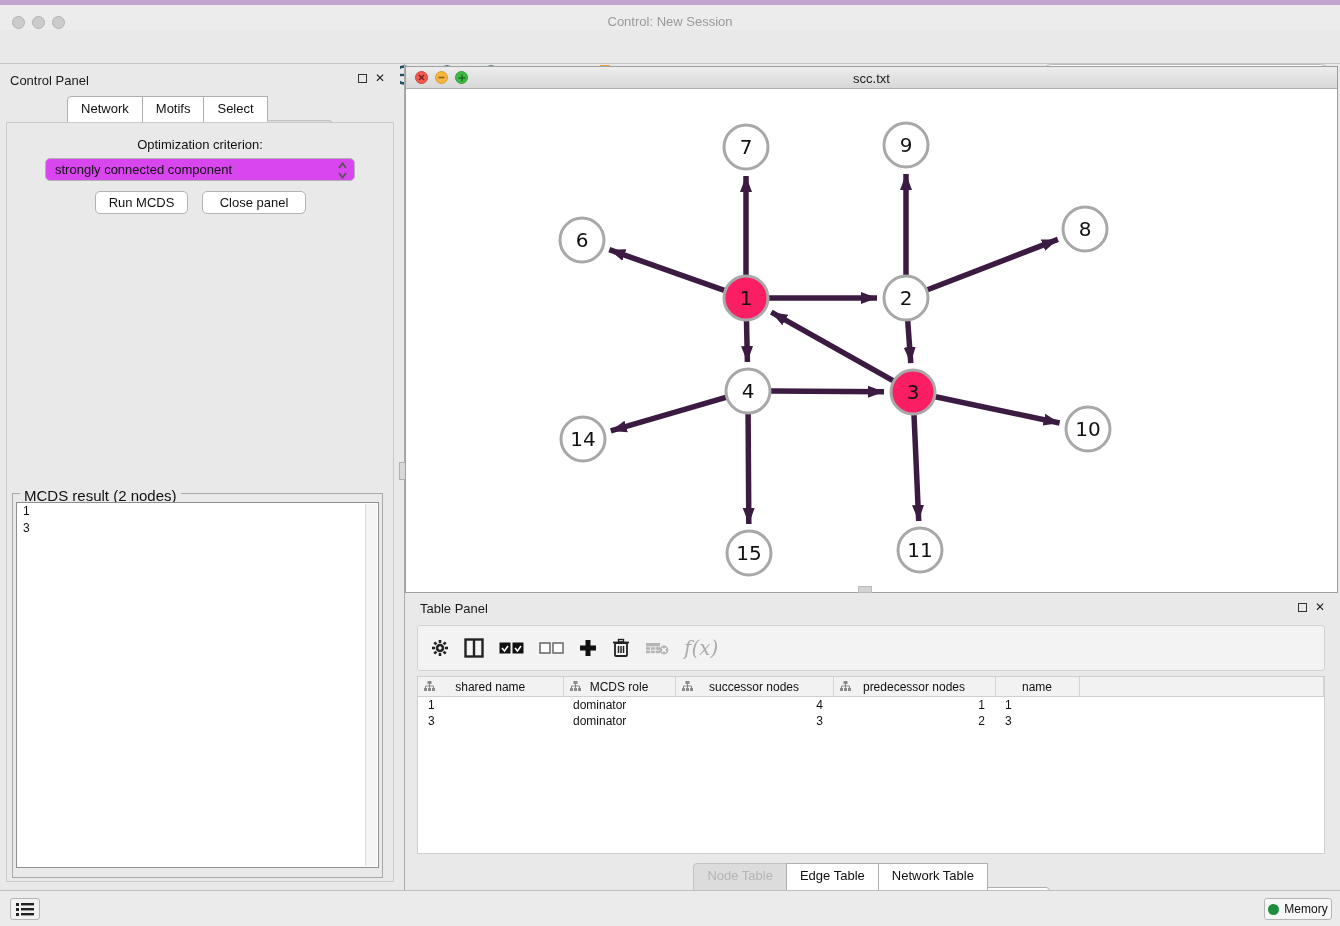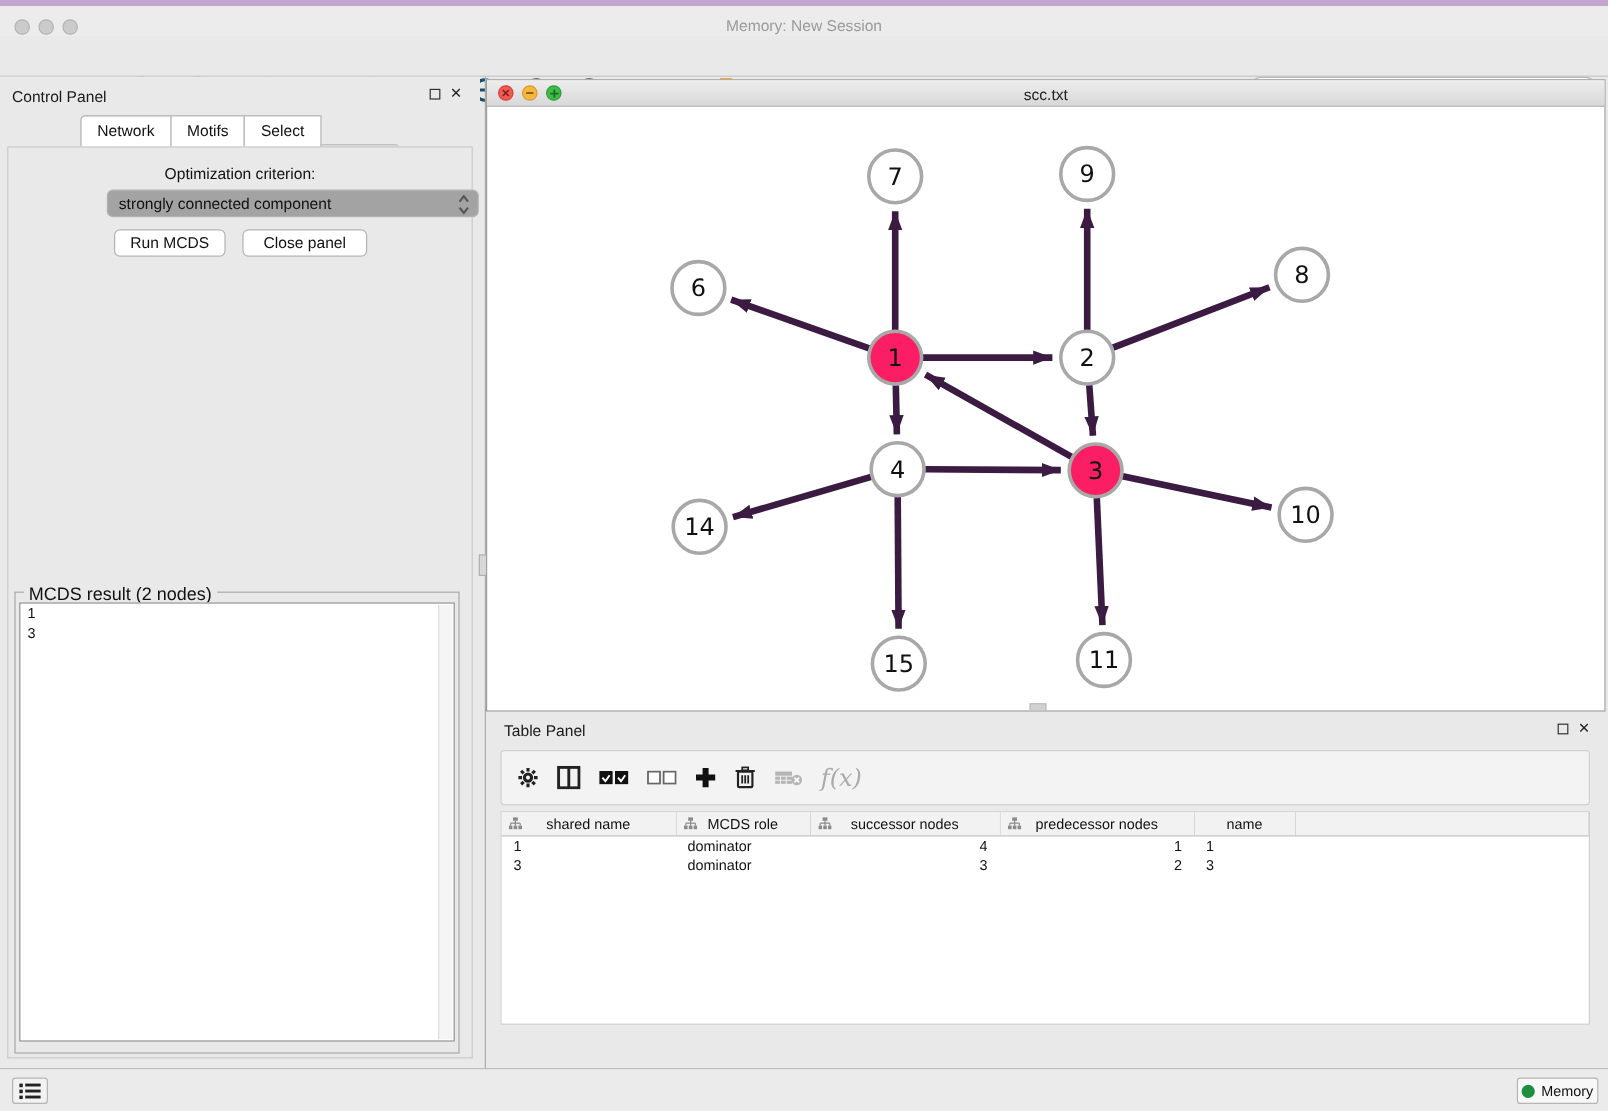--- a/index.html
+++ b/index.html
@@ -23,22 +23,22 @@
   #control-panel{left:0;top:64px;width:400px;height:826px;background:#E9E9E9;}
   .panel-title{font-size:13px;color:#1A1A1A;}
   .panel-btns{display:flex;gap:8px;align-items:center;}
   .tabs-row{display:flex;justify-content:center;}
   .tab{font-size:13px;padding:4px 13px;background:#FFF;border:1px solid #AFAFAF;margin-left:-1px;color:#111;white-space:nowrap;}
   .tab:first-child{border-radius:4px 0 0 4px;margin-left:0;}
   .tab:last-child{border-radius:0 4px 4px 0;margin-top:24px;}
   .tab.selected{background:#DCDCDC;color:#B5B5B5;border-color:#C2C2C2;}
   #cp-body{left:6px;top:122px;width:388px;height:760px;border:1px solid #CACACA;background:#E9E9E9;box-sizing:border-box;}
   #opt-label{left:6px;top:137px;width:388px;text-align:center;font-size:13px;color:#111;}
-  #criterion-select{left:45px;top:158px;width:310px;height:23px;background:#a3a3a3;border:1px solid #B3B3B3;border-radius:5px;
-      box-sizing:border-box;display:flex;align-items:center;font-size:13px;color:#111;padding-left:9px;margin-left:44px;}
+  #criterion-select{left:45px;top:158px;width:310px;height:23px;background:#d946ef;border:1px solid #B3B3B3;border-radius:5px;
+      box-sizing:border-box;display:flex;align-items:center;font-size:13px;color:#111;padding-left:9px;}
   #criterion-stepper{position:absolute;right:6px;top:3px;}
   .btn{background:#FFF;border:1px solid #B3B3B3;border-radius:5px;font-size:13px;color:#111;
        display:flex;align-items:center;justify-content:center;box-sizing:border-box;}
   #run-btn{left:95px;top:191px;width:93px;height:23px;}
   #close-btn{left:202px;top:191px;width:104px;height:23px;}
   #result-group{left:12px;top:493px;width:371px;height:385px;border:1px solid #A9A9A9;box-sizing:border-box;}
   #result-legend{left:20px;top:487px;background:#E9E9E9;padding:0 4px;font-size:15px;color:#111;}
   #result-box{left:16px;top:502px;width:363px;height:366px;background:#FFF;border:1px solid #8F8F8F;box-sizing:border-box;}
   .result-line{font-size:12px;color:#111;line-height:17px;padding-left:6px;}
   #result-scroll{position:absolute;right:1px;top:1px;width:11px;height:362px;background:#F5F5F5;border-left:1px solid #DDD;}
@@ -82,21 +82,21 @@
 </head>
 <body>
 
 <div id="app">
 
   <div class="abs" id="purple-top"></div>
   <div class="abs" id="titlebar">
     <div class="abs traffic-gray" style="left:12px"></div>
     <div class="abs traffic-gray" style="left:32px"></div>
     <div class="abs traffic-gray" style="left:52px"></div>
-    <div class="abs" id="win-title">Memory: New Session</div>
+    <div class="abs" id="win-title">Control: New Session</div>
   </div>
 
   <div class="abs" id="toolbar">
     <div class="abs tbtn" style="left:7px">
       <svg width="28" height="24" viewBox="0 0 28 24">
           <path d="M2 4h9l3 3h10v4H7L3 20H2z" fill="#E8930C"></path>
           <path d="M5 11h22l-5 10H1z" fill="#F2A33C"></path>
         </svg>
     </div>
     <div class="abs tbtn" style="left:50px">
@@ -573,20 +573,26 @@
           <td class="al">dominator</td>
           <td class="ar">3</td>
           <td class="ar">2</td>
           <td class="al">3</td>
           <td></td>
         </tr>
       </tbody>
     </table>
   </div>
 
+  <div class="abs tabs-row" id="tp-tabs">
+    <div class="tab selected">Node Table</div>
+    <div class="tab">Edge Table</div>
+    <div class="tab">Network Table</div>
+    <div class="tab">Motifs</div>
+  </div>
 
   <div class="abs" id="status-bar"></div>
   <div class="abs" id="list-btn">
     <svg width="18" height="14" viewBox="0 0 18 14">
         <g fill="#222">
           <rect x="0" y="1" width="3" height="3"></rect>
           <rect x="0" y="6" width="3" height="3"></rect>
           <rect x="0" y="11" width="3" height="3"></rect>
           <rect x="5" y="1" width="13" height="2.4"></rect>
           <rect x="5" y="6" width="13" height="2.4"></rect>

